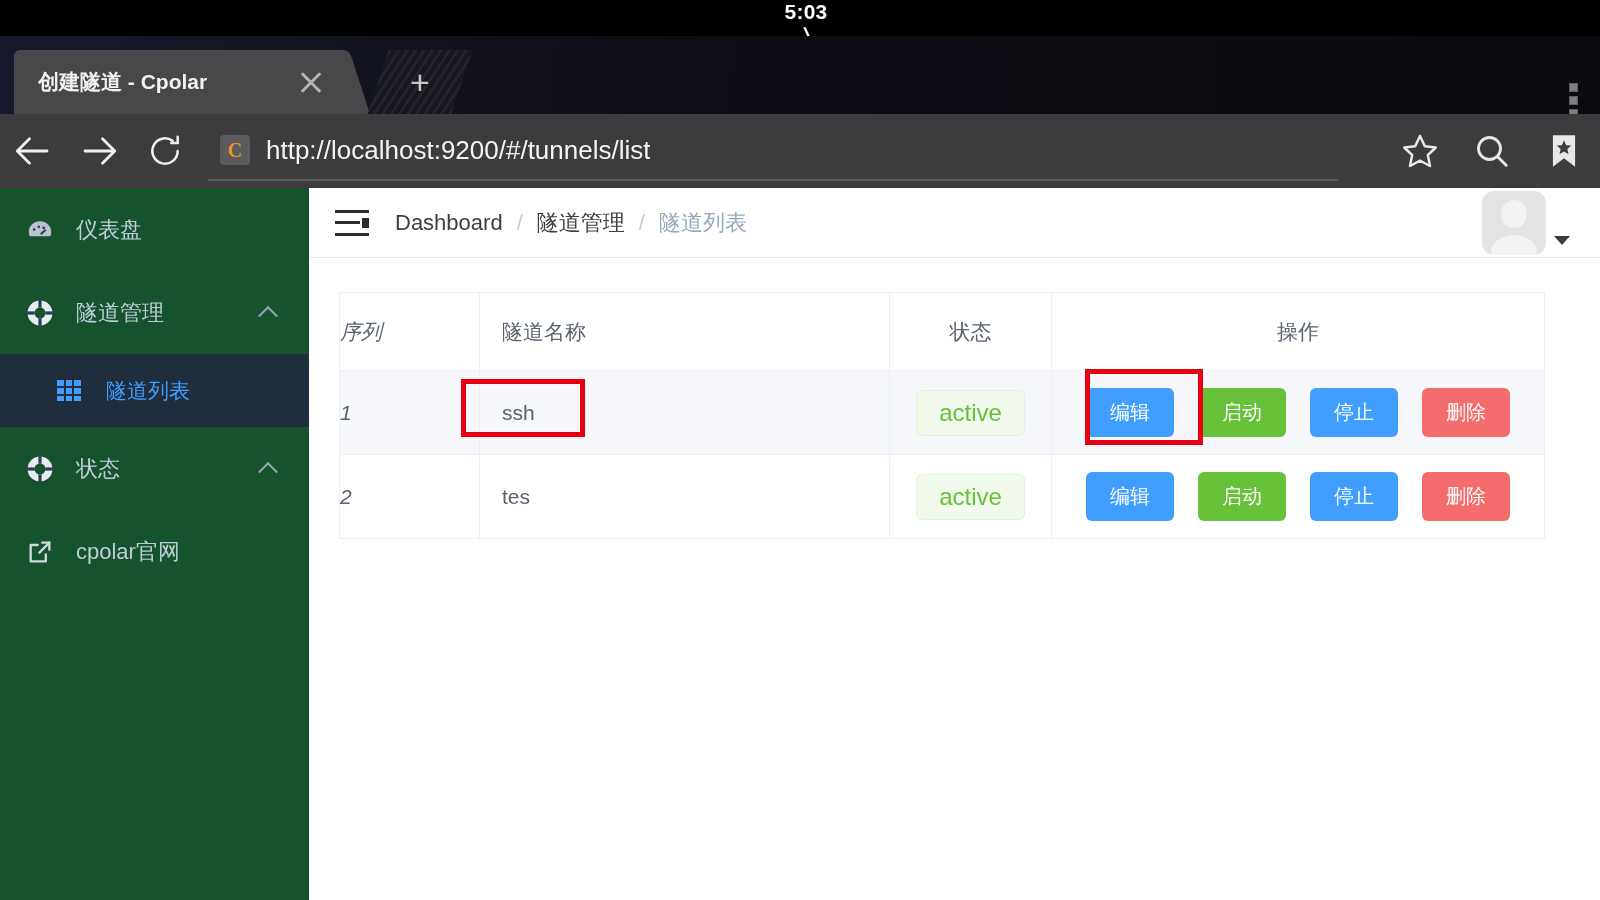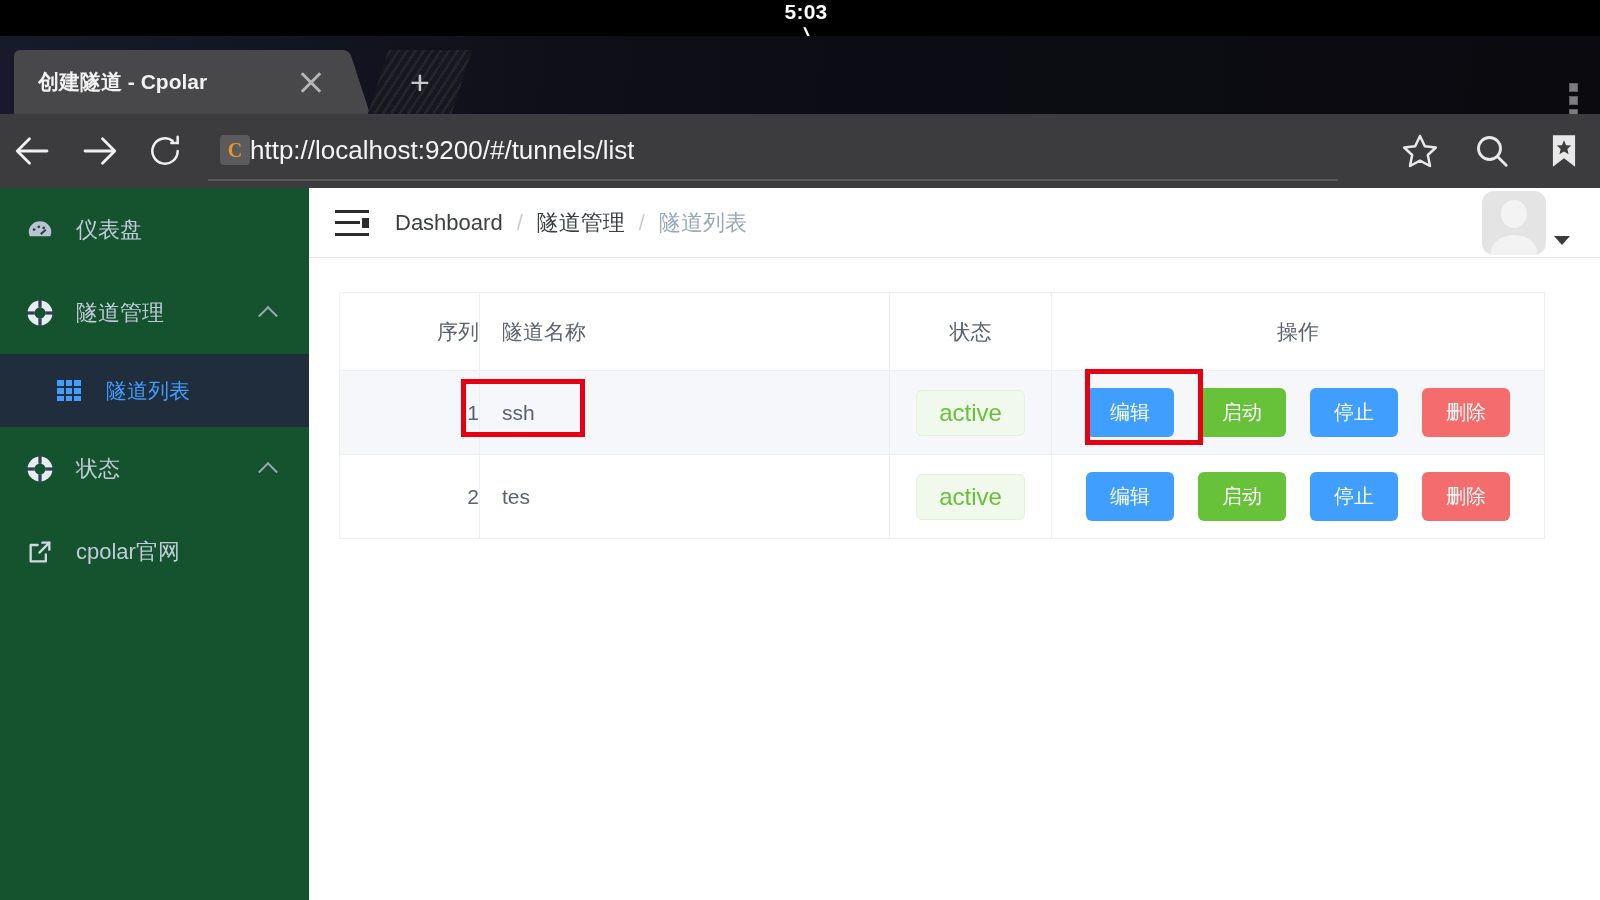--- a/index.html
+++ b/index.html
@@ -121,20 +121,21 @@
   }
   #site-favicon {
     width: 30px; height: 30px; margin-left: 12px;
     background: #5b5b5d; border-radius: 4px;
     display: flex; align-items: center; justify-content: center;
     color: #f0932b; font-size: 20px; font-weight: bold;
     font-family: "Liberation Serif", serif;
     flex: 0 0 auto;
   }
   #url-text {
+    margin-left: 16px;
     color: #f4f4f4; font-size: 26px;
     white-space: nowrap; overflow: hidden;
   }
   #toolbar-actions { display: flex; align-items: center; margin-left: auto; }
   .tool-icon {
     width: 72px; height: 74px;
     display: flex; align-items: center; justify-content: center;
     cursor: pointer;
   }
 
@@ -258,21 +259,21 @@
   }
   #tunnels-table th {
     font-size: 21px; font-weight: normal; color: #5a6270;
     height: 78px; border: 1px solid #ebeef5;
     background: #fff;
   }
   #tunnels-table td {
     font-size: 21px; color: #5a6270;
     height: 84px; border: 1px solid #ebeef5;
   }
-  .col-seq   { width: 140px; text-align: right; }
+  .col-seq   { width: 140px; text-align: left; font-style: italic; }
   .col-name  { width: 410px; text-align: left; padding-left: 22px; }
   .col-state { width: 162px; text-align: center; }
   .col-ops   { width: 493px; text-align: center; }
   tr.row-hover td { background: #f5f7fa; }
   .badge-active {
     display: inline-block;
     padding: 8px 22px;
     font-size: 24px;
     color: #67c23a;
     background: #f0f9eb;

